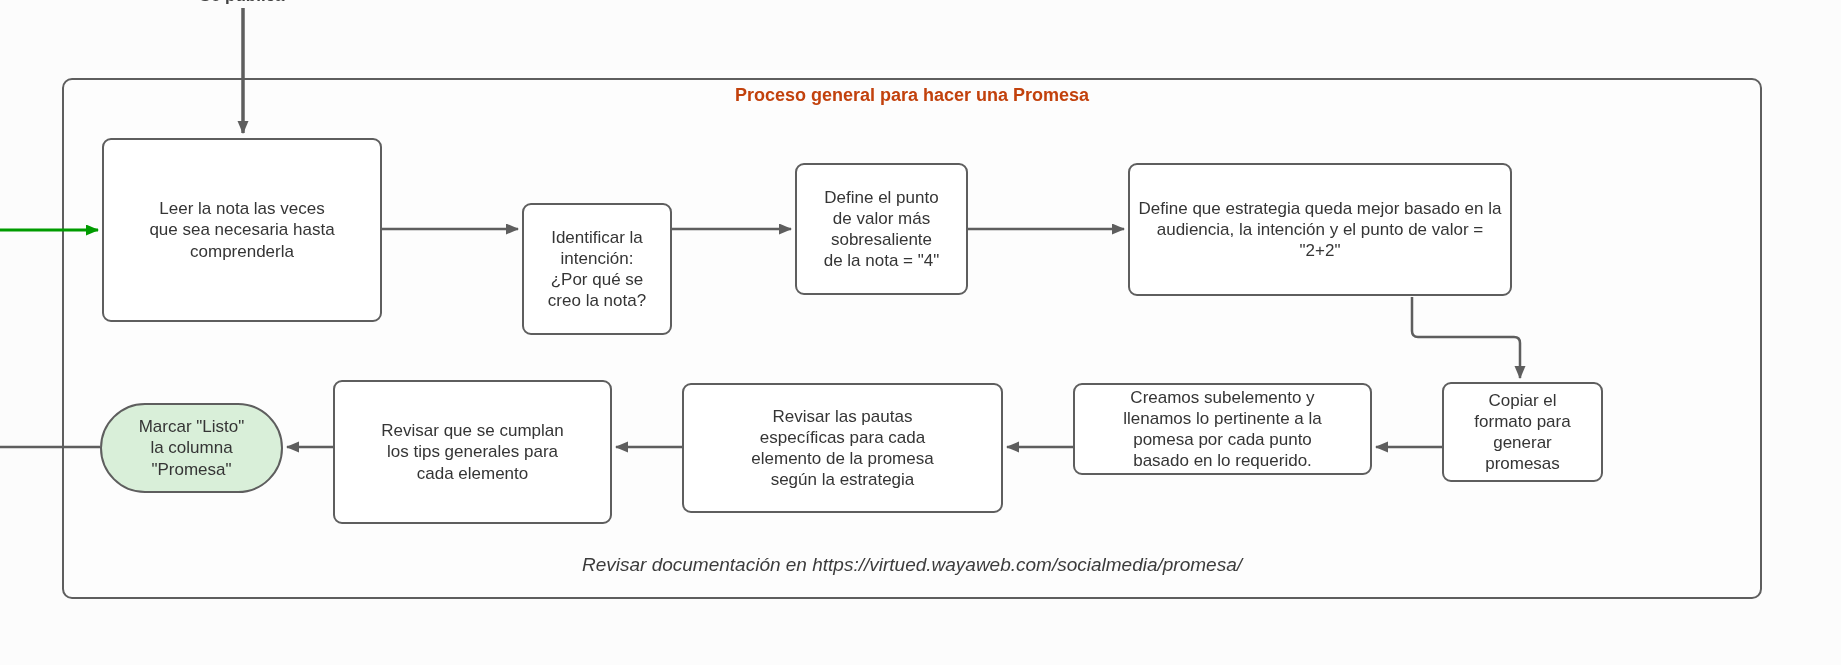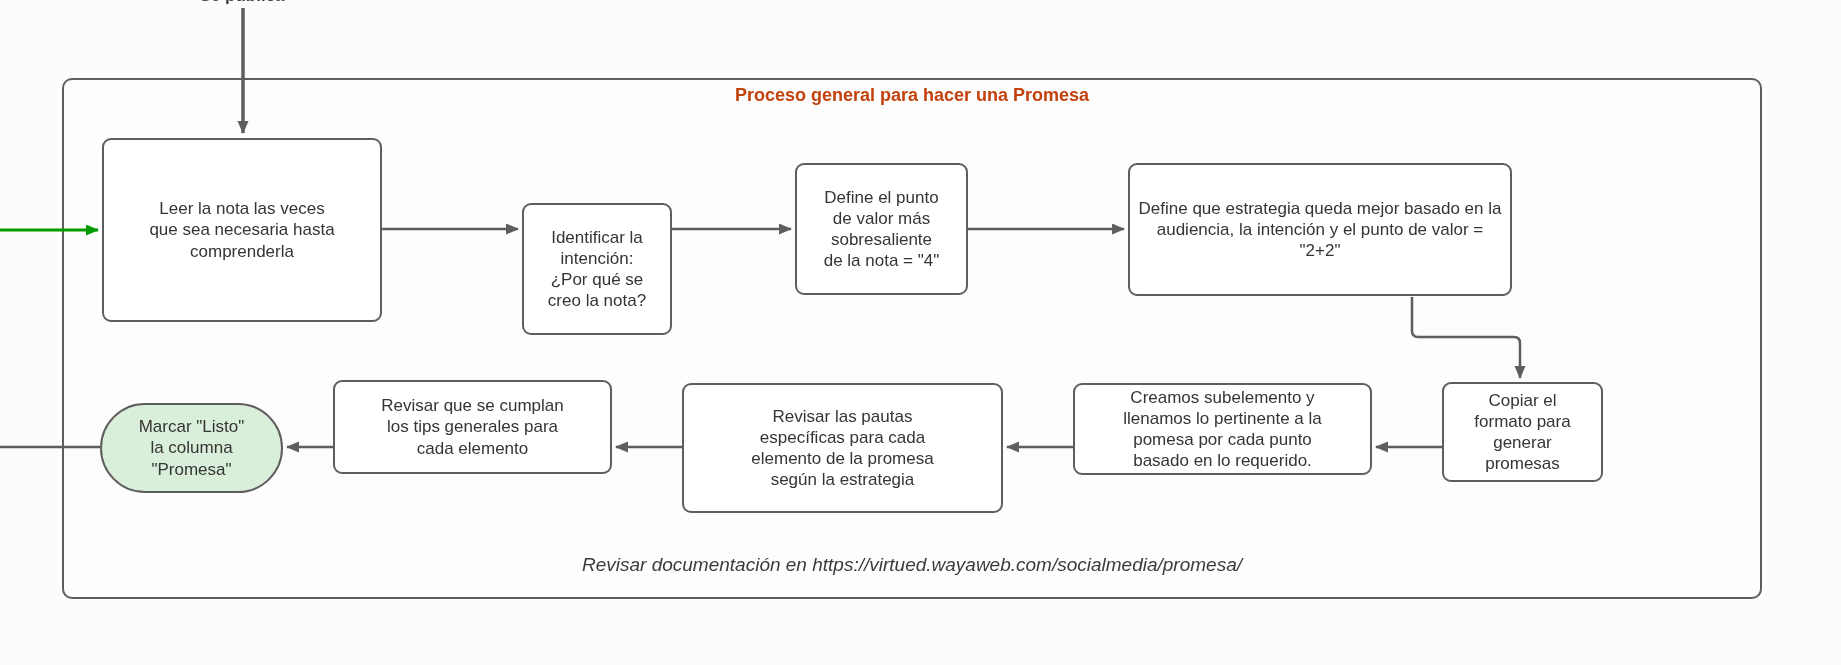--- a/index.html
+++ b/index.html
@@ -43,21 +43,21 @@
   .node.stadium{
     border-radius:45px;background:var(--end-node-fill);
   }
   .n0{left:102px;top:138px;width:280px;height:184px;}
   .n1{left:522px;top:163px;width:150px;height:132px;margin-top:40px;}
   .n2{left:795px;top:163px;width:173px;height:132px;}
   .n3{left:1128px;top:163px;width:384px;height:133px;}
   .n4{left:1442px;top:382px;width:161px;height:100px;}
   .n5{left:1073px;top:383px;width:299px;height:92px;}
   .n6{left:682px;top:383px;width:321px;height:130px;}
-  .n7{left:333px;top:380px;width:279px;height:94px;}
+  .n7{left:333px;top:380px;width:279px;height:144px;}
   .n8{left:100px;top:403px;width:183px;height:90px;}
 </style>
 </head>
 <body>
 
 <div class="canvas">
 
   <div class="container-frame"></div>
 
   <svg class="edges" viewBox="0 0 1841 665">

